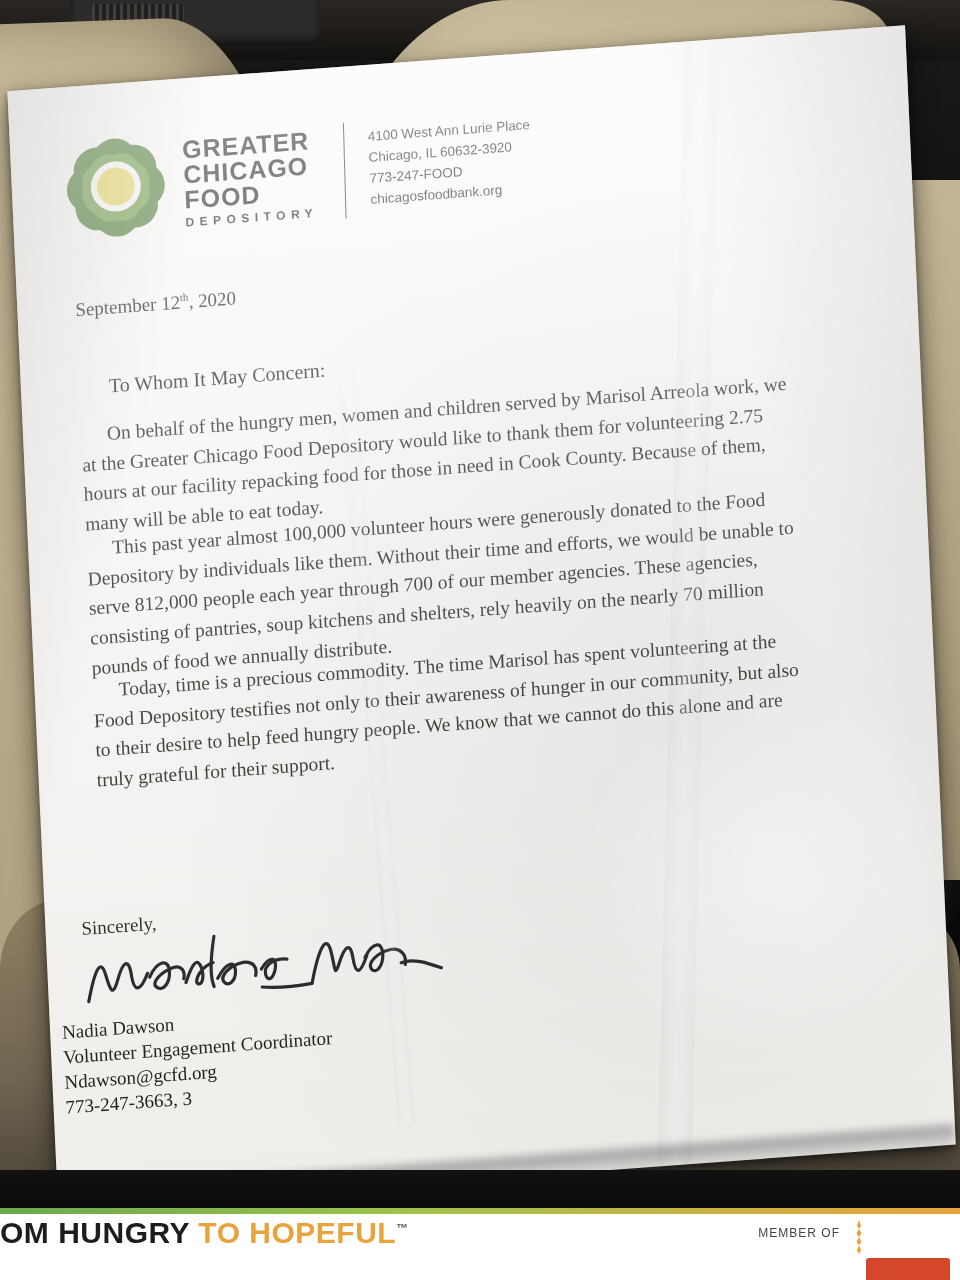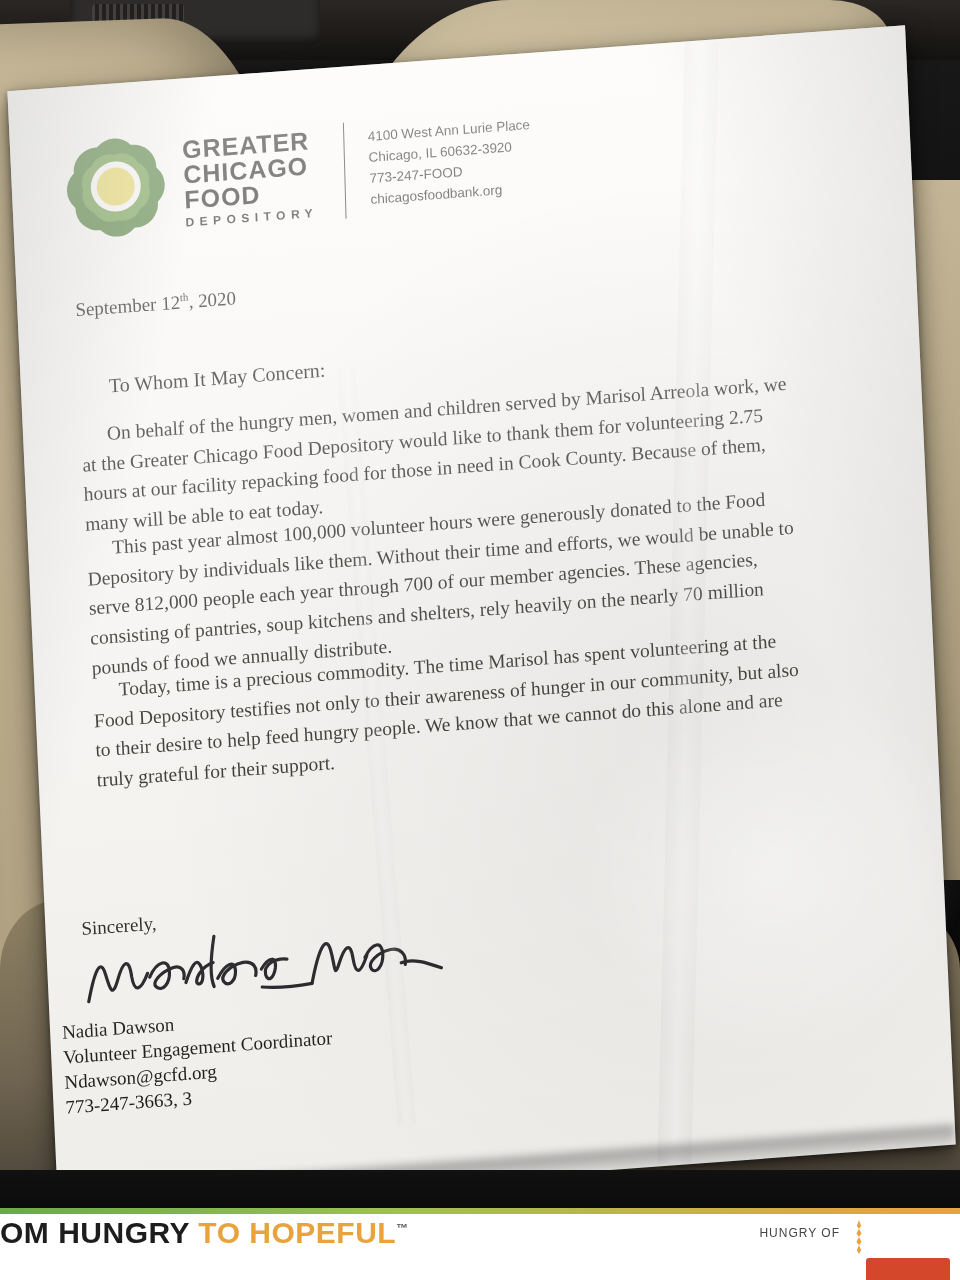--- a/index.html
+++ b/index.html
@@ -404,18 +404,18 @@
     <div class="glare"></div>
     <div class="edge-shadow"></div>
   </div>
 
   <div class="bottom-dark"></div>
   <div class="banner">
     <div class="banner-stripe"></div>
     <div class="banner-text">
       <span class="w1">OM HUNGRY </span><span class="w2">TO HOPEFUL</span><span class="banner-tm">™</span>
     </div>
-    <div class="member-of">HUNGRY OF</div>
+    <div class="member-of">MEMBER OF</div>
     <div class="member-mark"></div>
     <div class="feeding-block"></div>
   </div>
 
 </div>
 
 </body></html>

